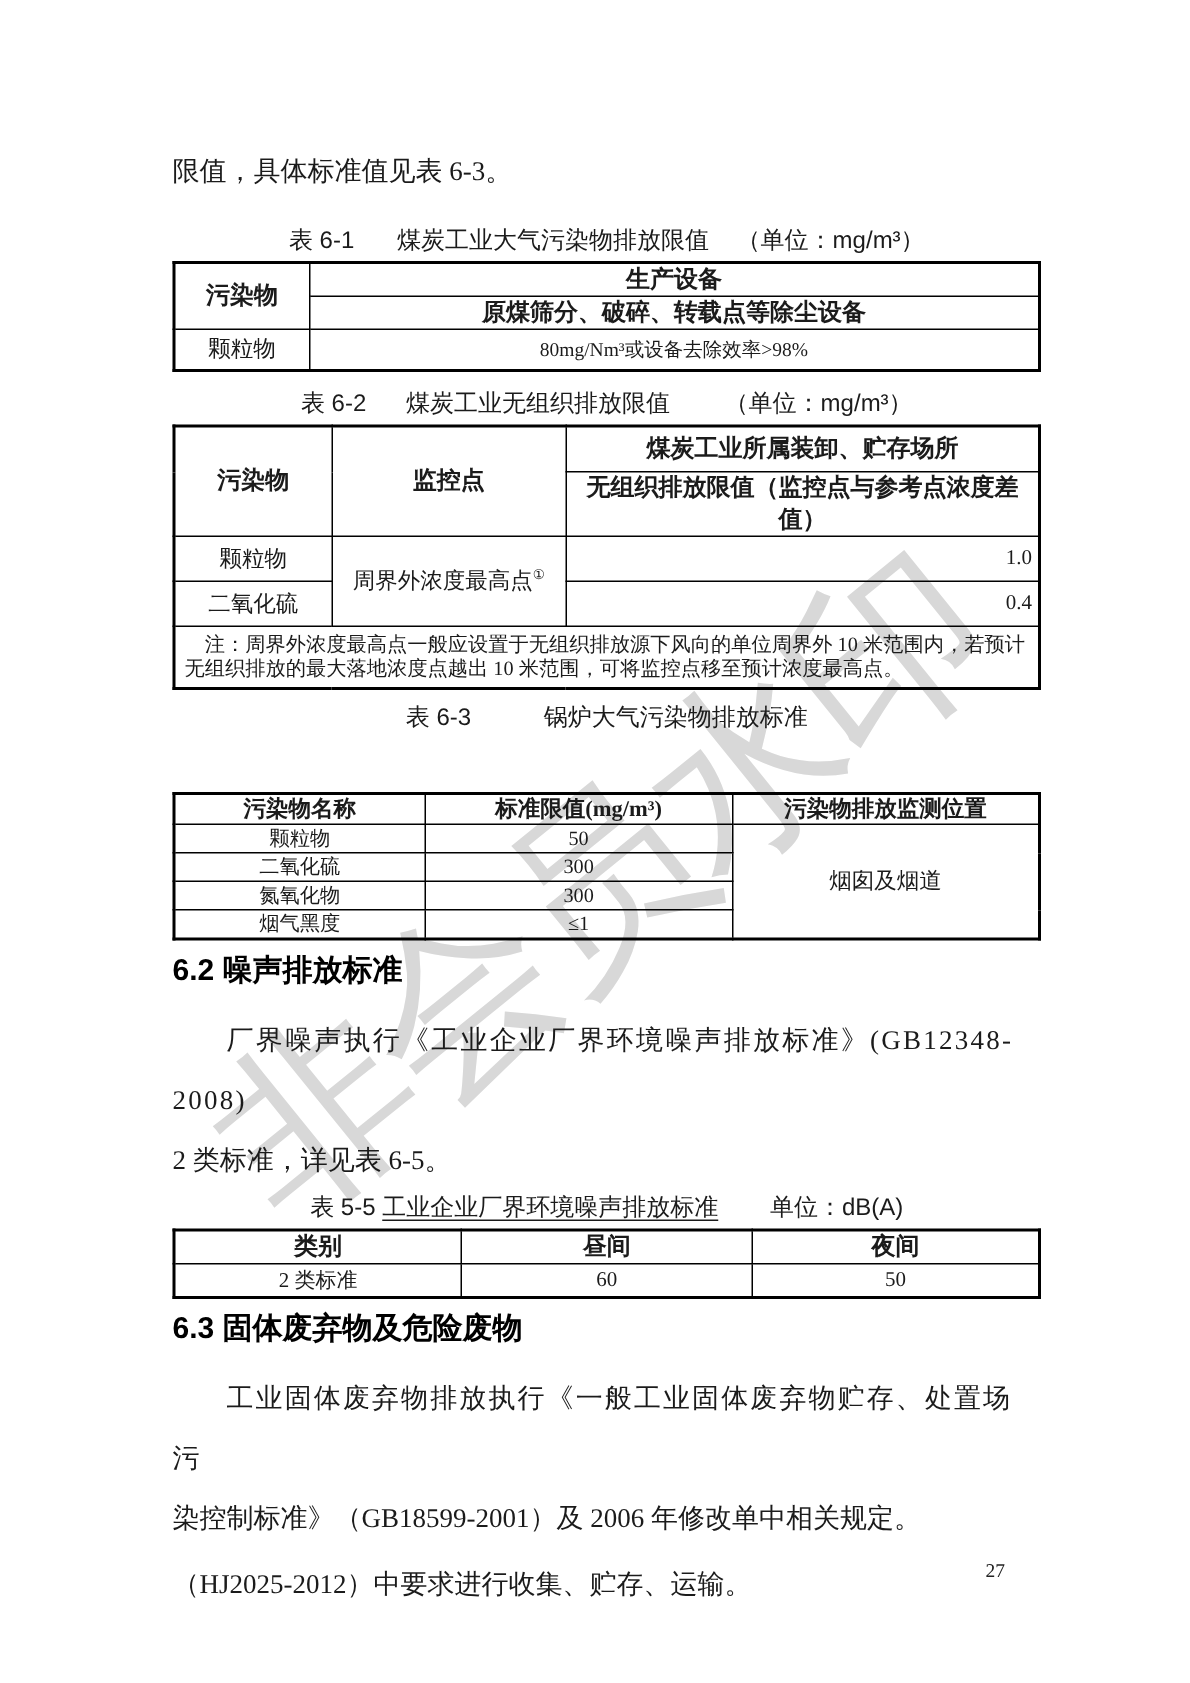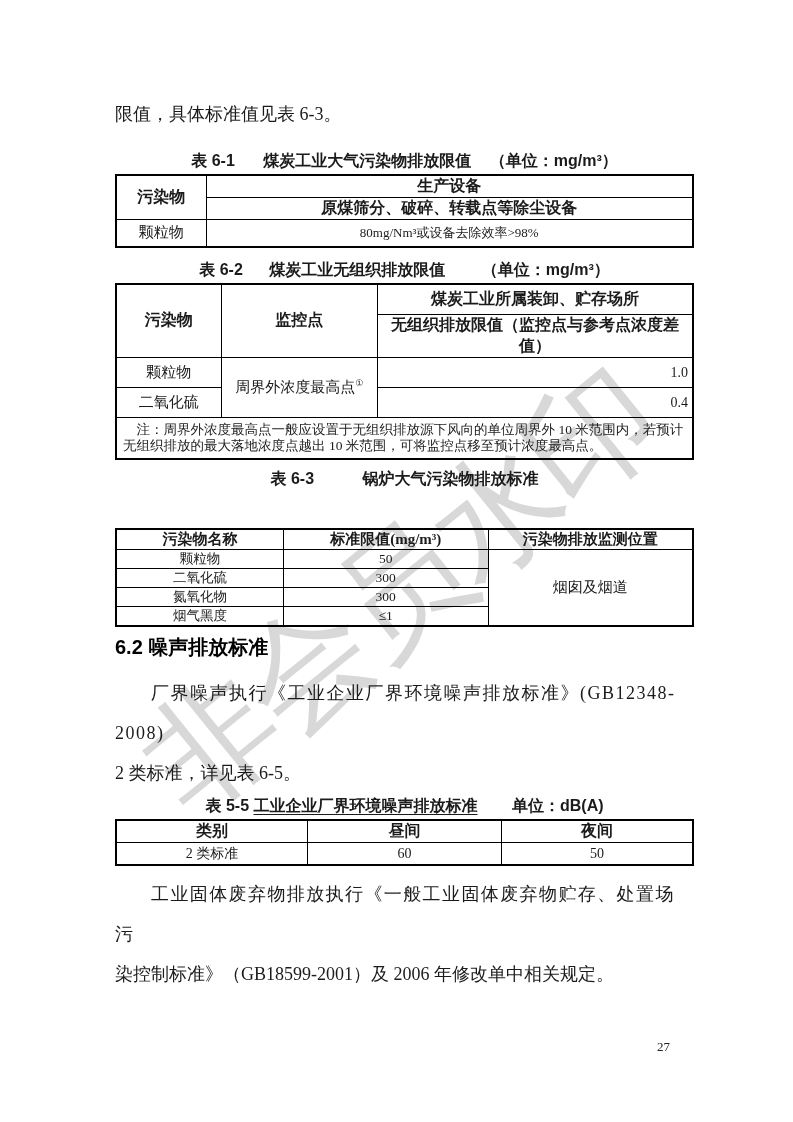--- a/index.html
+++ b/index.html
@@ -13,21 +13,21 @@
     transform:translate(-50%,-50%) rotate(-39deg);
     font-size:128px; letter-spacing:-6px; white-space:nowrap;
     color:#d8d8d8; z-index:0; font-family:"Liberation Serif",serif;
   }
   .content { position:absolute; left:115px; top:102px; width:579px; z-index:1; }
 
   .intro { margin:0 0 26px; font-size:18px; line-height:24px; }
 
   .tcap {
     font-family:"Liberation Sans","DejaVu Sans",sans-serif;
-    font-weight:bold; font-size:16px; line-height:18px;
+    font-weight:normal; font-size:16px; line-height:18px;
     text-align:center; margin:0 0 4px;
   }
   .cap-t61-title { margin-left:24px; }  .cap-t61-unit { margin-left:14px; }
   .cap-t62-title { margin-left:22px; }  .cap-t62-unit { margin-left:32px; }
   .cap-t63-title { margin-left:44px; }
   .cap-t65-title { text-decoration:underline; text-underline-offset:3px; }
   .cap-t65-unit  { margin-left:30px; text-decoration:none; }
 
   table {
     width:100%; border-collapse:collapse; border:2px solid #000;
@@ -217,26 +217,28 @@
           <th>夜间</th>
         </tr>
         <tr>
           <td>2 类标准</td>
           <td>60</td>
           <td>50</td>
         </tr>
       </tbody>
     </table>
 
+    <h2 class="sec-h">6.3 固体废弃物及危险废物</h2>
 
     <p class="body-p">
       <span class="pline ind ls2">工业固体废弃物排放执行《一般工业固体废弃物贮存、处置场污</span>
       <span class="pline">染控制标准》（GB18599-2001）及 2006 年修改单中相关规定。</span>
     </p>
 
     <p class="body-p">
+      <span class="pline">（HJ2025-2012）中要求进行收集、贮存、运输。</span>
     </p>
 
   </div>
 
   <div class="pageno">27</div>
 
 </div>
 
 </body></html>

